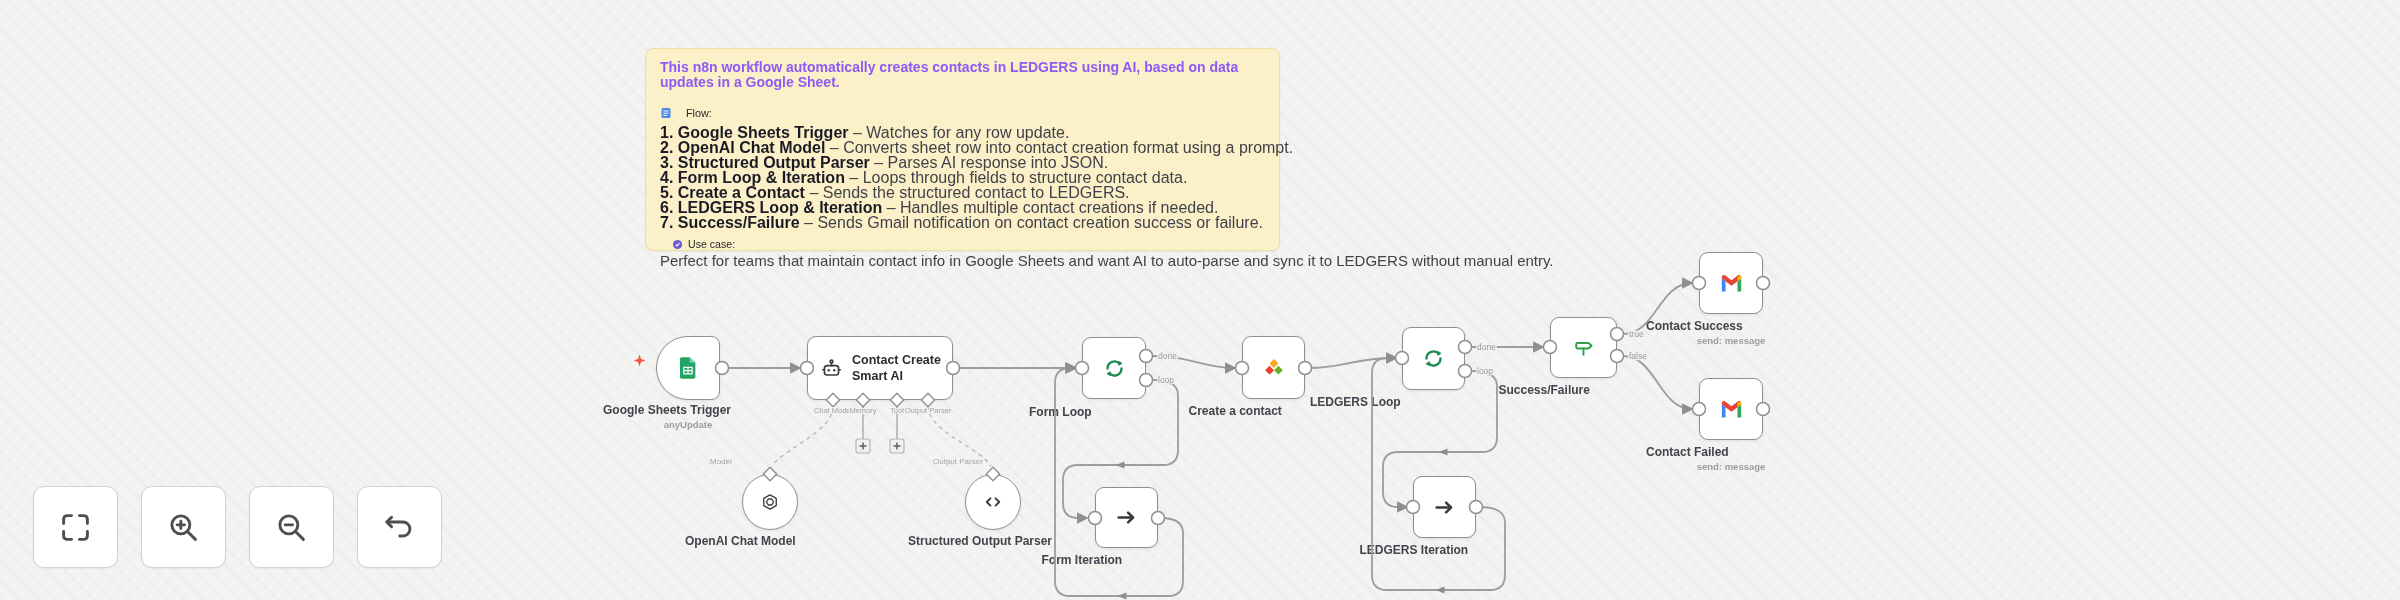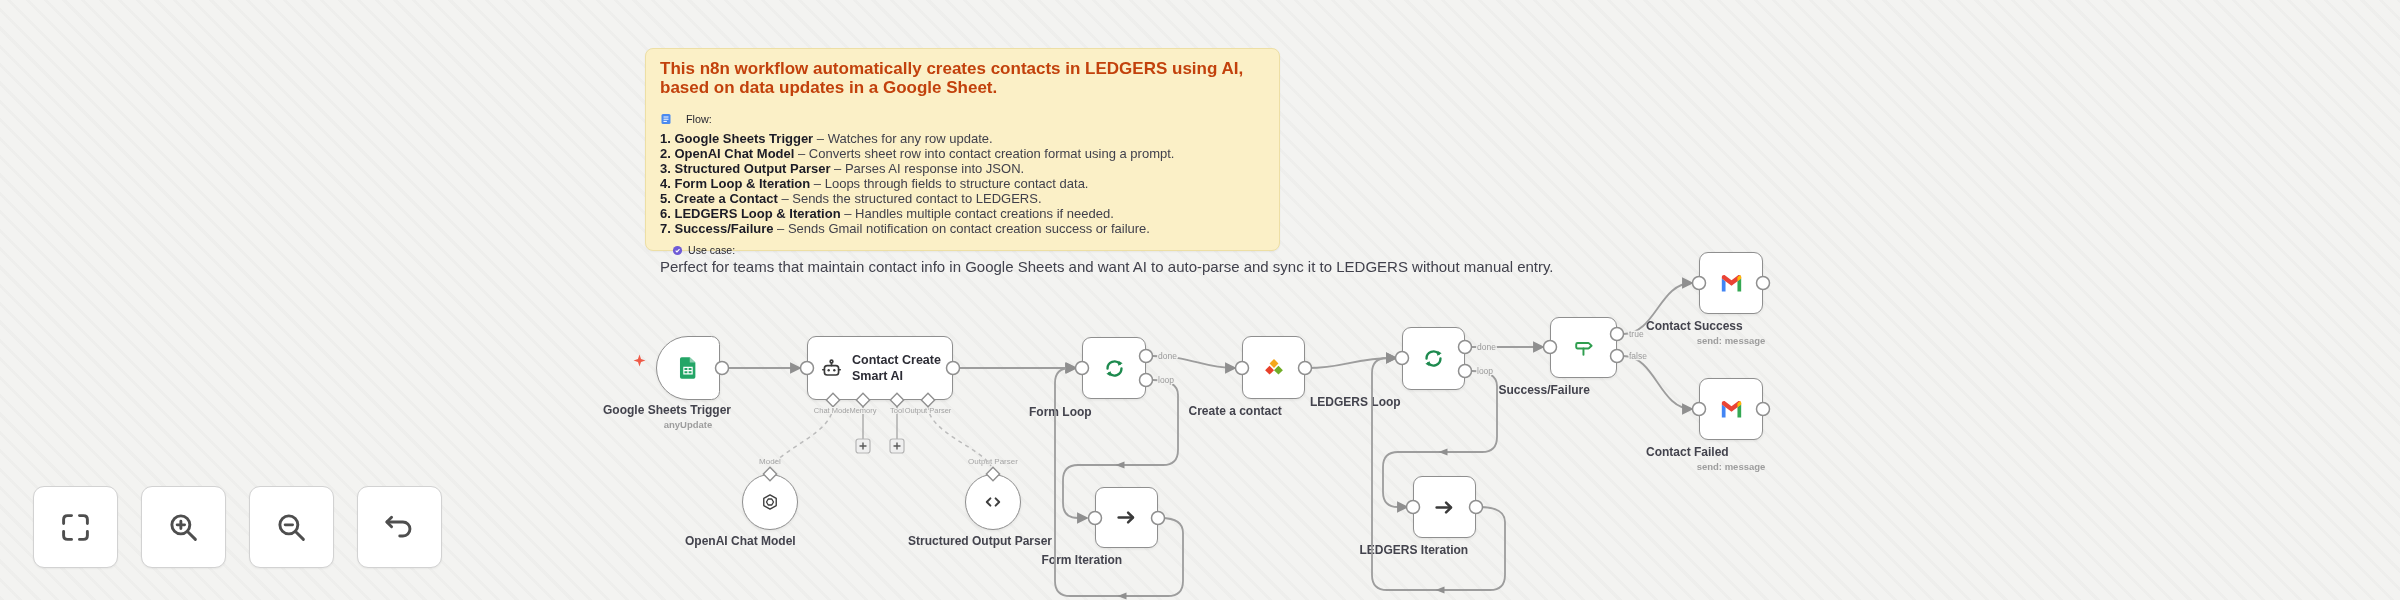--- a/index.html
+++ b/index.html
@@ -21,30 +21,30 @@
   
   #nodes-layer{position:absolute;left:0;top:0;width:100%;height:100%;z-index:1;}
   .node{position:absolute;background:#fff;border:1.6px solid #8f8f8f;border-radius:9px;
         box-shadow:0 1px 3px rgba(0,0,0,.08);display:flex;align-items:center;justify-content:center;box-sizing:border-box;}
   .node.trigger{border-radius:34px 9px 9px 34px;}
   .node.circle{border-radius:50%;}
   .node.wide{justify-content:flex-start;padding-left:11px;gap:8px;}
   .agent-lines{font-size:12.5px;font-weight:700;color:#2c2c35;line-height:1.28;}
   .node-label{position:absolute;text-align:left;font-size:12px;font-weight:700;color:#43434d;line-height:1.16;}
   .node-sub{position:absolute;text-align:center;font-size:9.5px;font-weight:700;color:#9d9d9d;}
-  .port-toplabel{position:absolute;text-align:center;font-size:8px;color:#a6a6a6;}
+  .port-toplabel{position:absolute;text-align:left;font-size:8px;color:#a6a6a6;}
   .icon{display:flex;align-items:center;justify-content:center;}
   
   .sticky{position:absolute;left:645px;top:48px;width:635px;height:203px;z-index:3;box-sizing:border-box;
           background:#fbf0c7;border:1px solid #eddfa5;border-radius:8px;padding:11px 14px;color:#35353f;
           box-shadow:0 1px 2px rgba(0,0,0,.05);}
-  .sticky-title{font-size:17px;font-weight:700;color:#c2410c;margin:0 0 16px 0;line-height:1.1;}
+  .sticky-title{font-size:14px;font-weight:700;color:#8b5cf6;margin:0 0 16px 0;line-height:1.1;}
   .flow-row{display:flex;align-items:center;gap:14px;font-size:10.8px;color:#26262f;margin-bottom:6px;}
   #flow-items{list-style:none;margin:0;padding:0;}
-  #flow-items li{font-size:13px;line-height:15px;white-space:nowrap;}
+  #flow-items li{font-size:16px;line-height:15px;white-space:nowrap;}
   .it-num,.it-name{font-weight:700;color:#1b1b26;}
   .it-desc{color:#41414c;}
   .usecase{margin-top:8px;}
   .usecase-head{display:flex;align-items:flex-end;gap:5px;font-size:10.6px;color:#26262f;margin-left:12px;}
   .usecase-text{font-size:15px;color:#41414c;margin-top:2px;white-space:nowrap;}
   
   .controls{position:absolute;left:33px;top:486px;display:flex;gap:23px;z-index:4;}
   .ctrl{width:85px;height:82px;background:#fff;border:1.6px solid #d2d2d2;border-radius:11px;
         display:flex;align-items:center;justify-content:center;cursor:pointer;box-shadow:0 1px 2px rgba(0,0,0,.05);}
   .ctrl svg{width:37px;height:37px;stroke:#4e4e4e;stroke-width:2.2;fill:none;stroke-linecap:round;stroke-linejoin:round;}

